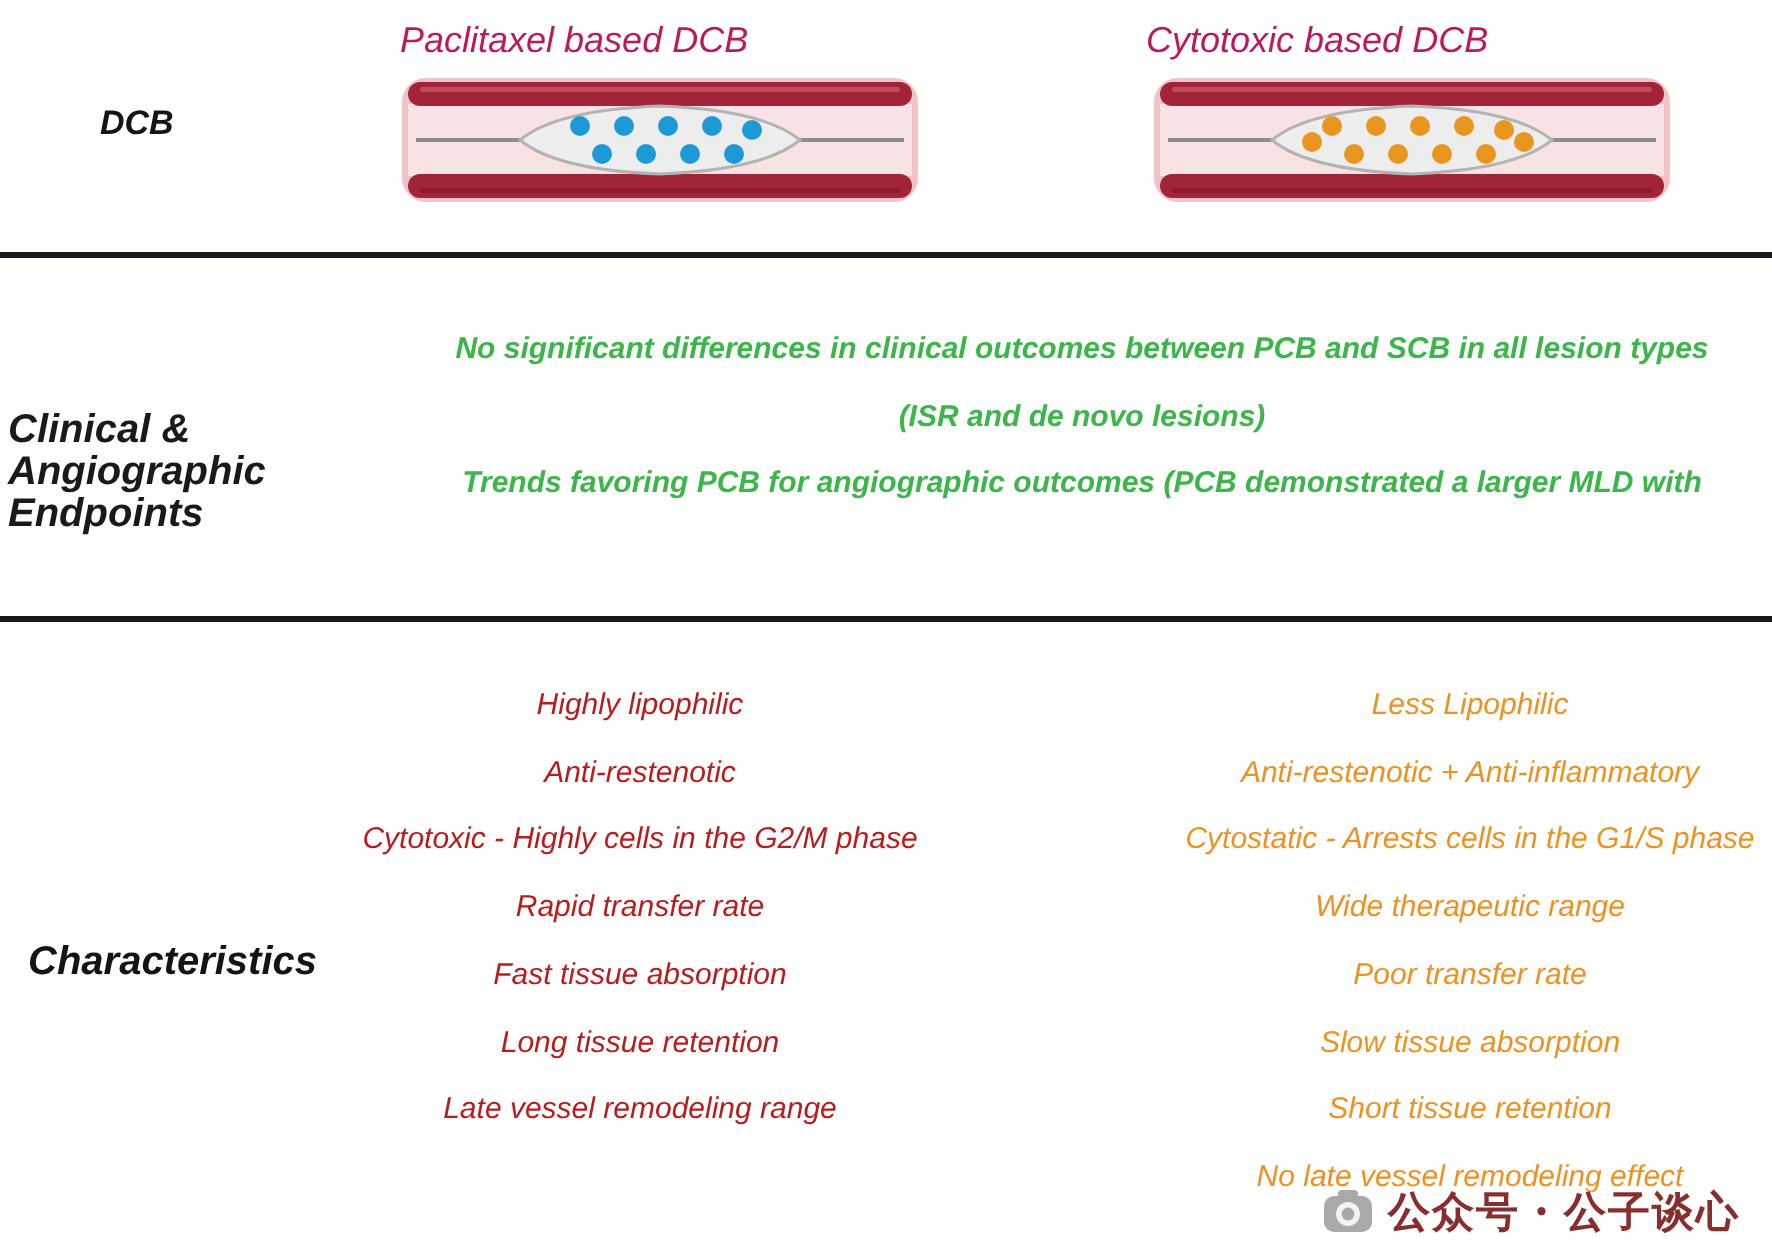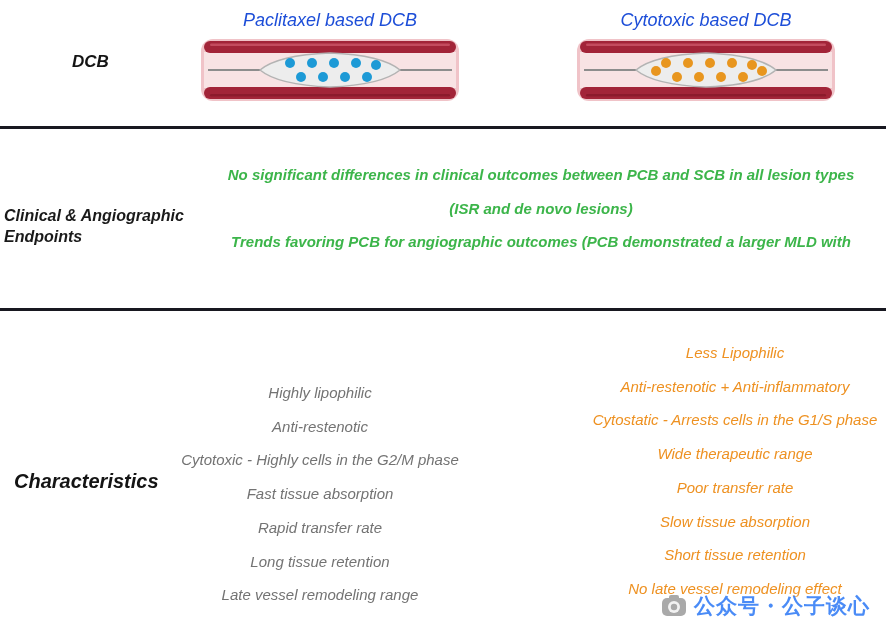--- a/index.html
+++ b/index.html
@@ -13,43 +13,43 @@
     color:#1a1a1a;
   }
   .abs { position:absolute; }
 
   
   .row-label {
     font-weight:bold;
     font-size:17px;
     color:#141414;
   }
-  #dcb-label { left:72px; top:52px; }
+  #dcb-label { left:50px; top:52px; }
   .col-header {
     font-size:18px;
     font-weight:500;
-    text-align:center;
-    color:#1d4ed8;
+    text-align:left;
+    color:#be185d;
   }
   #col-header-1 { left:200px; top:10px; width:260px; }
   #col-header-2 { left:573px; top:10px; width:266px; }
   .vessel-wrap { width:260px; height:64px; }
   #vessel-1 { left:200px; top:38px; }
   #vessel-2 { left:576px; top:38px; }
 
   
   .divider {
     left:0; width:886px; height:3px;
     background:#181820;
   }
   #divider-1 { top:126px; }
   #divider-2 { top:308px; }
 
   
-  #endpoints-label { left:4px; top:205px; width:200px; font-size:16px; font-weight:bold; line-height:21px; }
+  #endpoints-label { left:4px; top:205px; width:200px; font-size:20px; font-weight:bold; line-height:21px; }
   #endpoints-lines { left:202px; top:158px; width:678px; text-align:center; }
   .endpoint-line {
     font-size:15px;
     line-height:33.5px;
     font-weight:700;
   }
 
   
   #characteristics-label { left:14px; top:470px; font-size:20px; font-weight:bold; }
   .char-col { top:336px; width:320px; text-align:center; }
@@ -60,21 +60,21 @@
     line-height:33.7px;
     font-weight:500;
     white-space:nowrap;
   }
 
   
   #watermark {
     right:16px; bottom:10px;
     display:flex; align-items:center; gap:7px;
     font-style:normal;
-    color:#3b82f6;
+    color:#7f1d1d;
     font-size:21px;
     font-weight:bold;
     letter-spacing:1px;
     text-shadow:0 0 6px rgba(255,255,255,0.95), 0 0 2px rgba(255,255,255,0.9);
     opacity:0.92;
   }
   #watermark .wm-icon { width:26px; height:26px; display:block; }
 </style>
 </head>
 <body>
@@ -139,26 +139,26 @@
 </div>
 
 <div class="abs" id="endpoints-lines" style="color:#3cb54a;">
   <div class="endpoint-line">No significant differences in clinical outcomes between PCB and SCB in all lesion types</div>
   <div class="endpoint-line">(ISR and de novo lesions)</div>
   <div class="endpoint-line">Trends favoring PCB for angiographic outcomes (PCB demonstrated a larger MLD with</div>
 </div>
 
 <div class="abs row-label" id="characteristics-label">Characteristics</div>
 
-<div class="abs char-col" id="char-col-1" style="color:#737373;margin-top:40px;">
+<div class="abs char-col" id="char-col-1" style="color:#b91c1c;">
   <div class="char-line">Highly lipophilic</div>
   <div class="char-line">Anti-restenotic</div>
   <div class="char-line">Cytotoxic - Highly cells in the G2/M phase</div>
+  <div class="char-line">Rapid transfer rate</div>
   <div class="char-line">Fast tissue absorption</div>
-  <div class="char-line">Rapid transfer rate</div>
   <div class="char-line">Long tissue retention</div>
   <div class="char-line">Late vessel remodeling range</div>
 </div>
 
 <div class="abs char-col" id="char-col-2" style="color:#ee9121;">
   <div class="char-line">Less Lipophilic</div>
   <div class="char-line">Anti-restenotic + Anti-inflammatory</div>
   <div class="char-line">Cytostatic - Arrests cells in the G1/S phase</div>
   <div class="char-line">Wide therapeutic range</div>
   <div class="char-line">Poor transfer rate</div>

